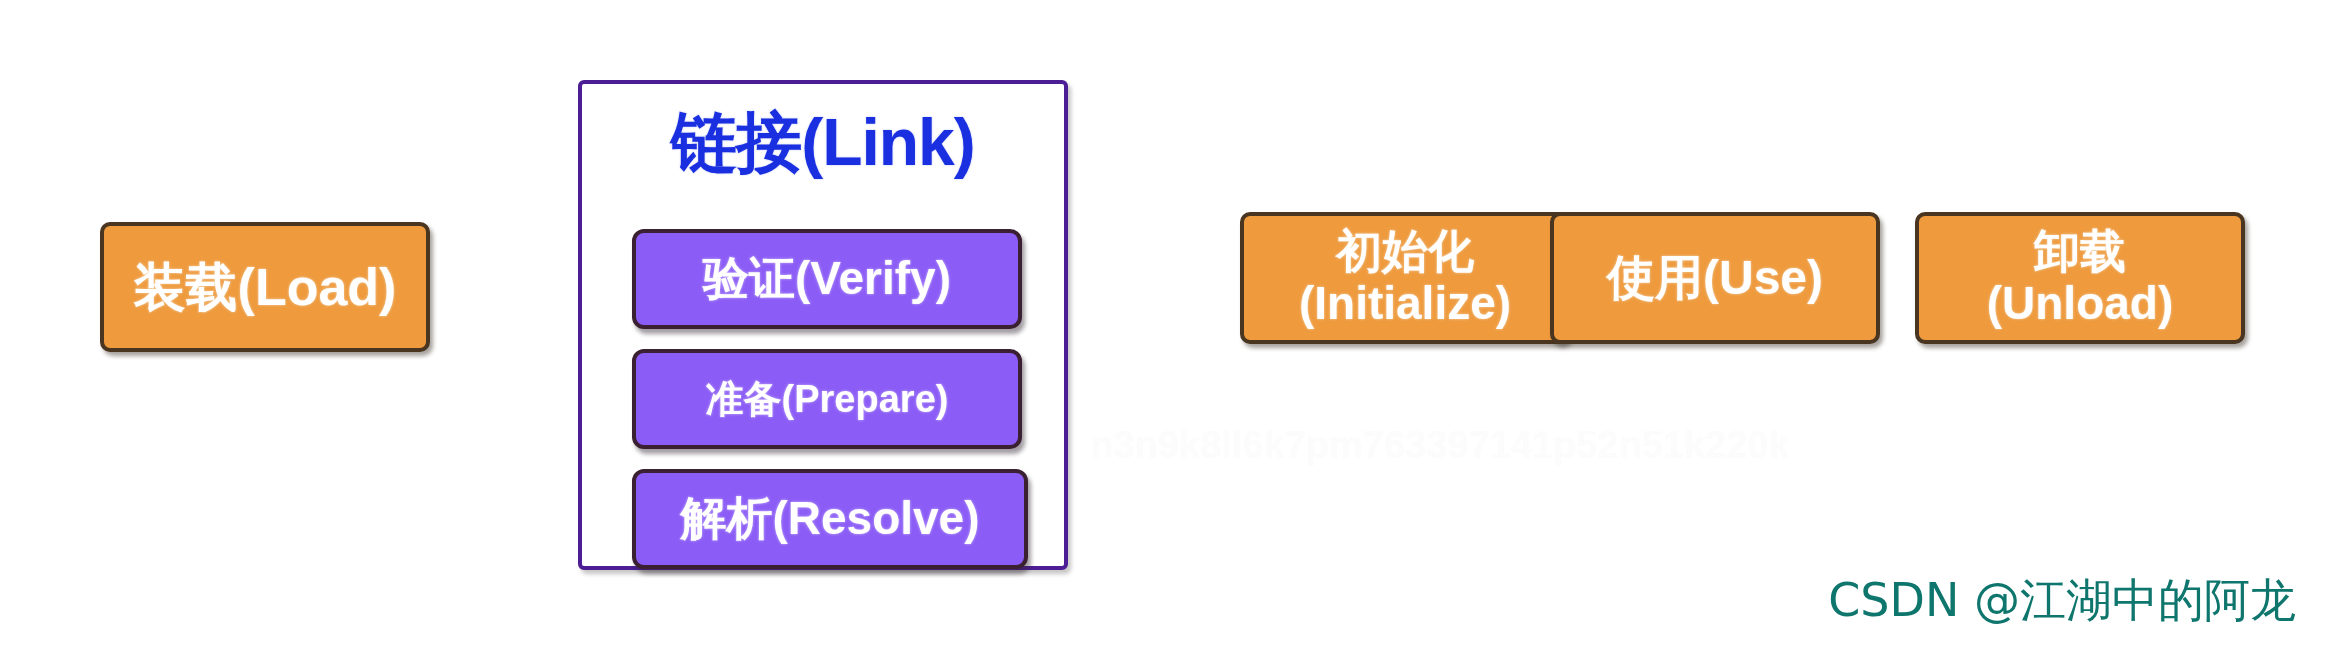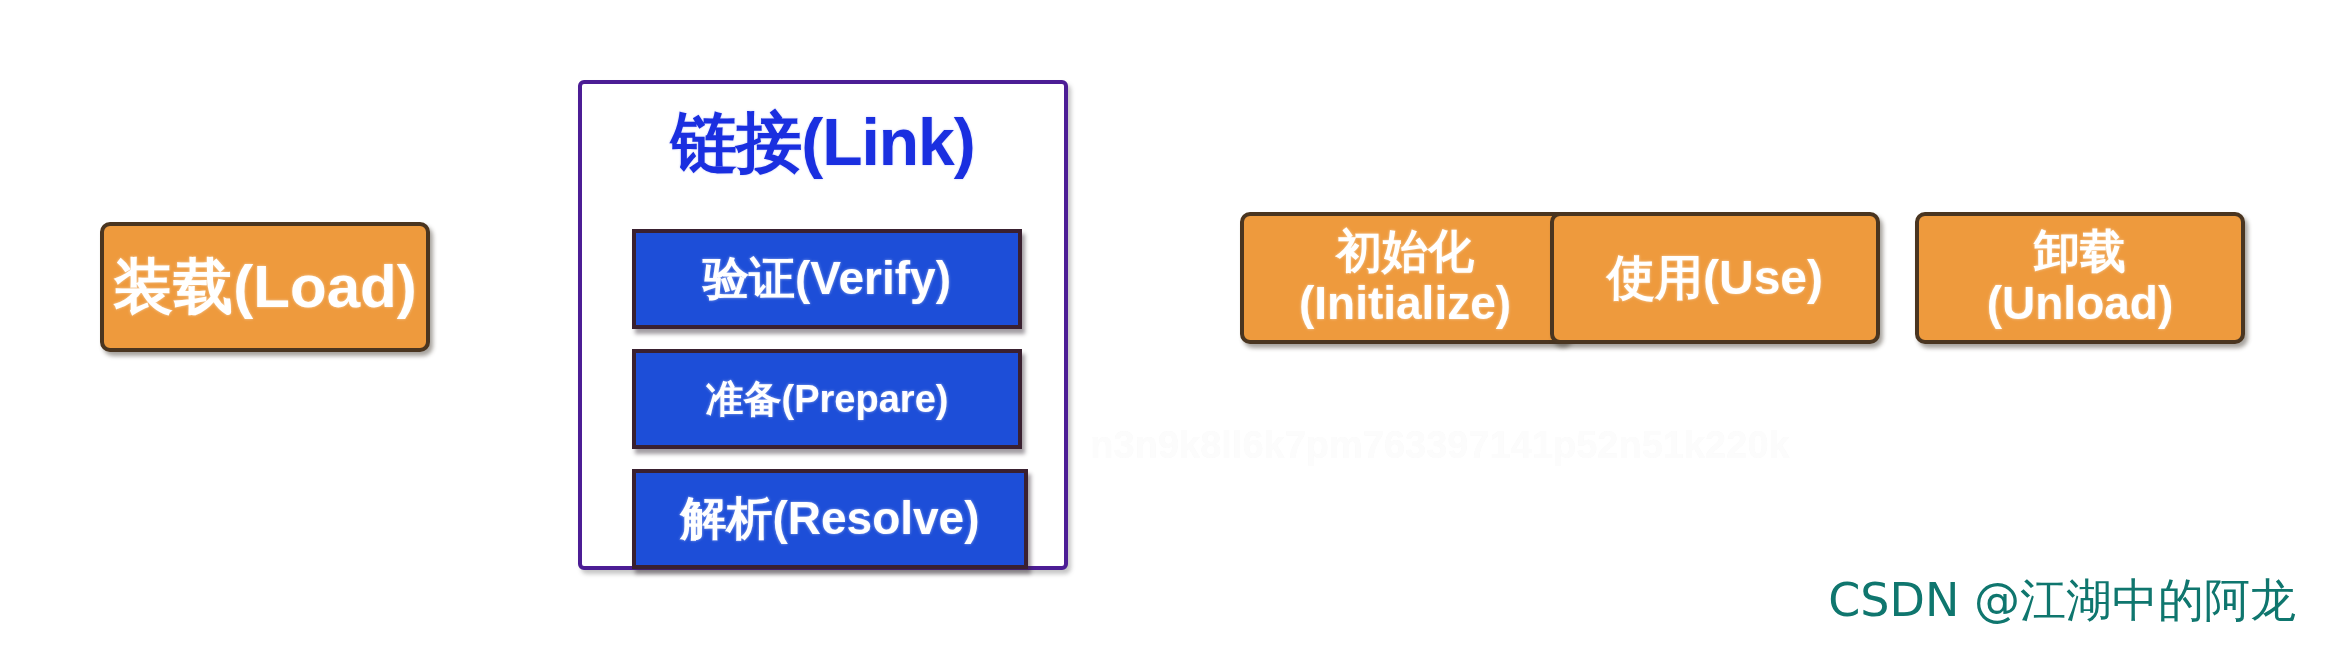--- a/index.html
+++ b/index.html
@@ -42,39 +42,39 @@
     text-shadow: 0 0 3px rgba(255,255,255,0.55);
     box-shadow: 3px 4px 4px rgba(60,50,40,0.45);
   }
 
   .stage-box.orange {
     background: #ee9a3d;
     border-color: #4a3520;
   }
 
   .stage-box.magenta {
-    background: #1d4ed8;
+    background: #8b5cf6;
     border-color: #3a2030;
     border-width: 4px;
-    border-radius: 0;
+    border-radius: 12px;
     box-shadow: 3px 5px 4px rgba(50,40,50,0.45);
   }
 
   .stage-box .line {
     display: block;
     white-space: nowrap;
   }
 
   
   #box-load {
     left: 100px;
     top: 222px;
     width: 330px;
     height: 130px;
-    font-size: 60px;
+    font-size: 52px;
   }
 
   #link-group {
     position: absolute;
     left: 578px;
     top: 80px;
     width: 490px;
     height: 490px;
     box-sizing: border-box;
     background: #ffffff;

